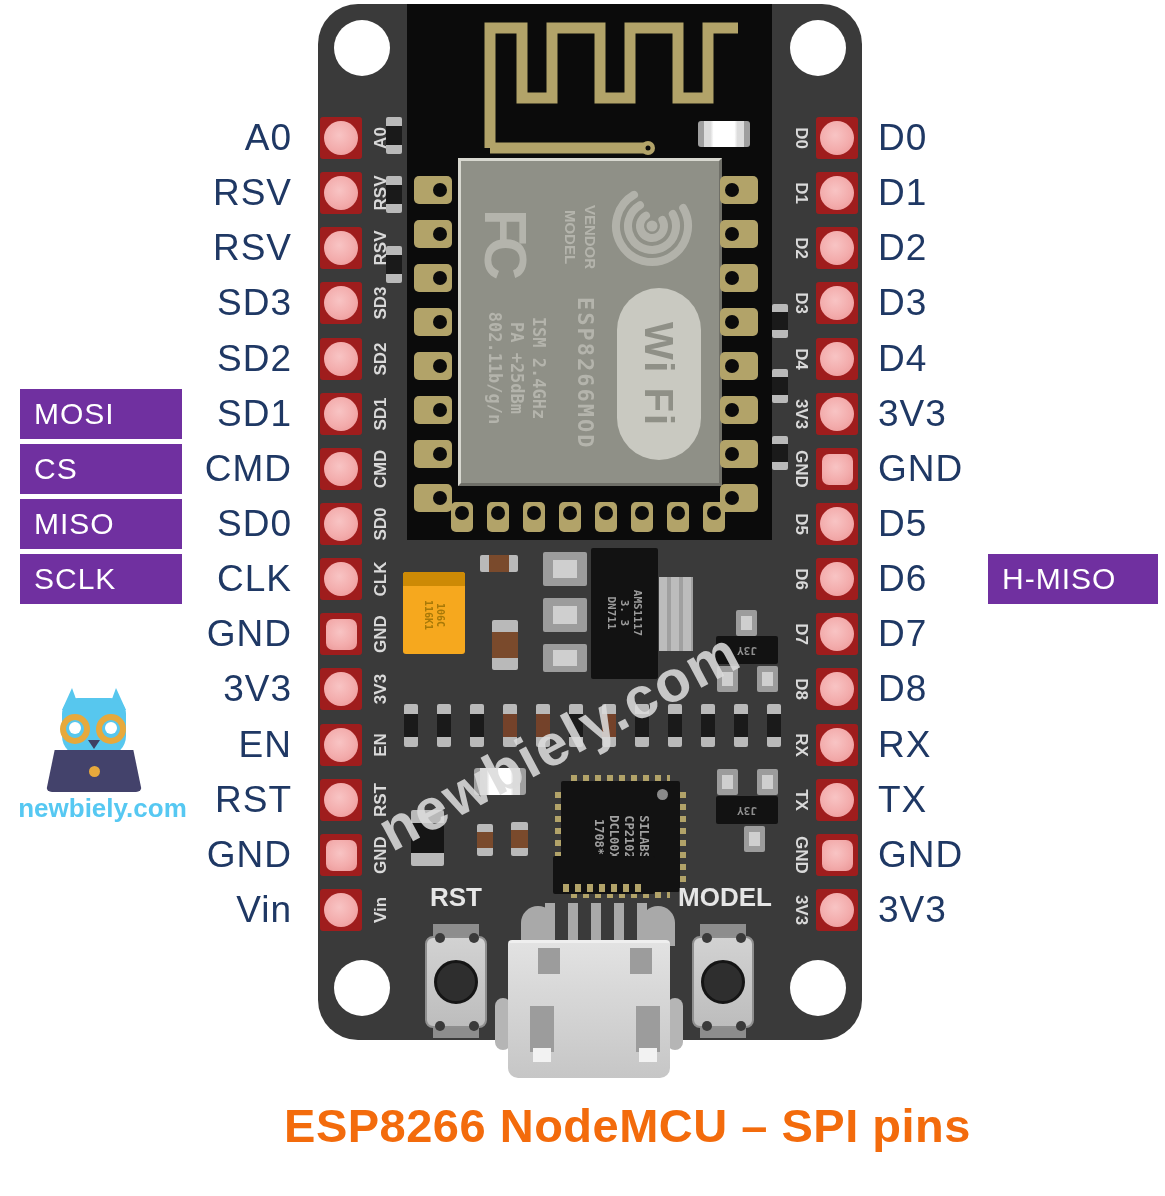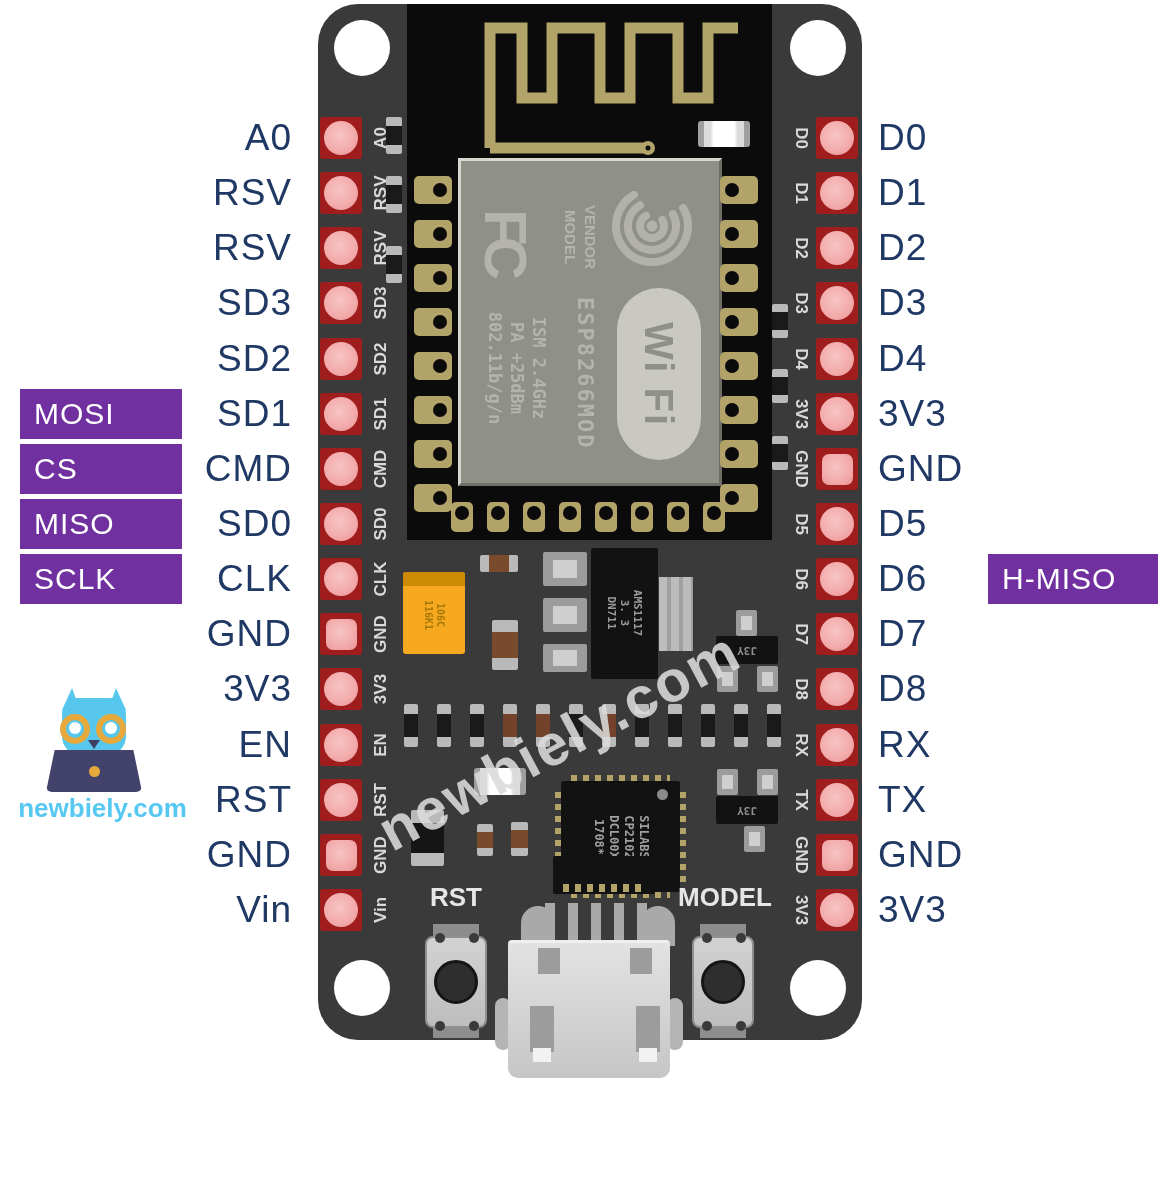--- a/index.html
+++ b/index.html
@@ -245,20 +245,21 @@
   <div class="cmp" style="left:62px;top:698px;width:64px;height:58px;background:#57c7ee;border-radius:16px 16px 20px 20px;"></div>
   <div class="cmp" style="left:60px;top:714px;width:30px;height:30px;border:6px solid #e7a93c;border-radius:50%;background:#57c7ee;box-sizing:border-box;"></div>
   <div class="cmp" style="left:96px;top:714px;width:30px;height:30px;border:6px solid #e7a93c;border-radius:50%;background:#57c7ee;box-sizing:border-box;"></div>
   <div class="cmp" style="left:69px;top:722px;width:12px;height:12px;background:#fff;border-radius:50%;"></div>
   <div class="cmp" style="left:105px;top:722px;width:12px;height:12px;background:#fff;border-radius:50%;"></div>
   <div class="tri" style="left:88px;top:740px;border-left:6px solid transparent;border-right:6px solid transparent;border-top:9px solid #3f3e63;"></div>
   <div class="cmp" style="left:46px;top:750px;width:96px;height:42px;background:#43426b;border-radius:6px;clip-path:polygon(9% 0,91% 0,100% 100%,0 100%);"></div>
   <div class="cmp" style="left:89px;top:766px;width:11px;height:11px;background:#e7a93c;border-radius:50%;"></div>
   <div class="logo-txt">newbiely.com</div>
 
+  <div class="title">ESP8266 NodeMCU – SPI pins</div>
 <div class="pin-label L" style="top: 114px;">A0</div>
     <div class="pad" style="left: 320px; top: 117px;">
       <i></i>
     </div>
     <div class="silk rot-90" style="left: 343px; top: 128px;">A0</div>
     <div class="pin-label L" style="top: 169px;">RSV</div>
     <div class="pad" style="left: 320px; top: 172px;">
       <i></i>
     </div>
     <div class="silk rot-90" style="left: 343px; top: 183px;">RSV</div>

